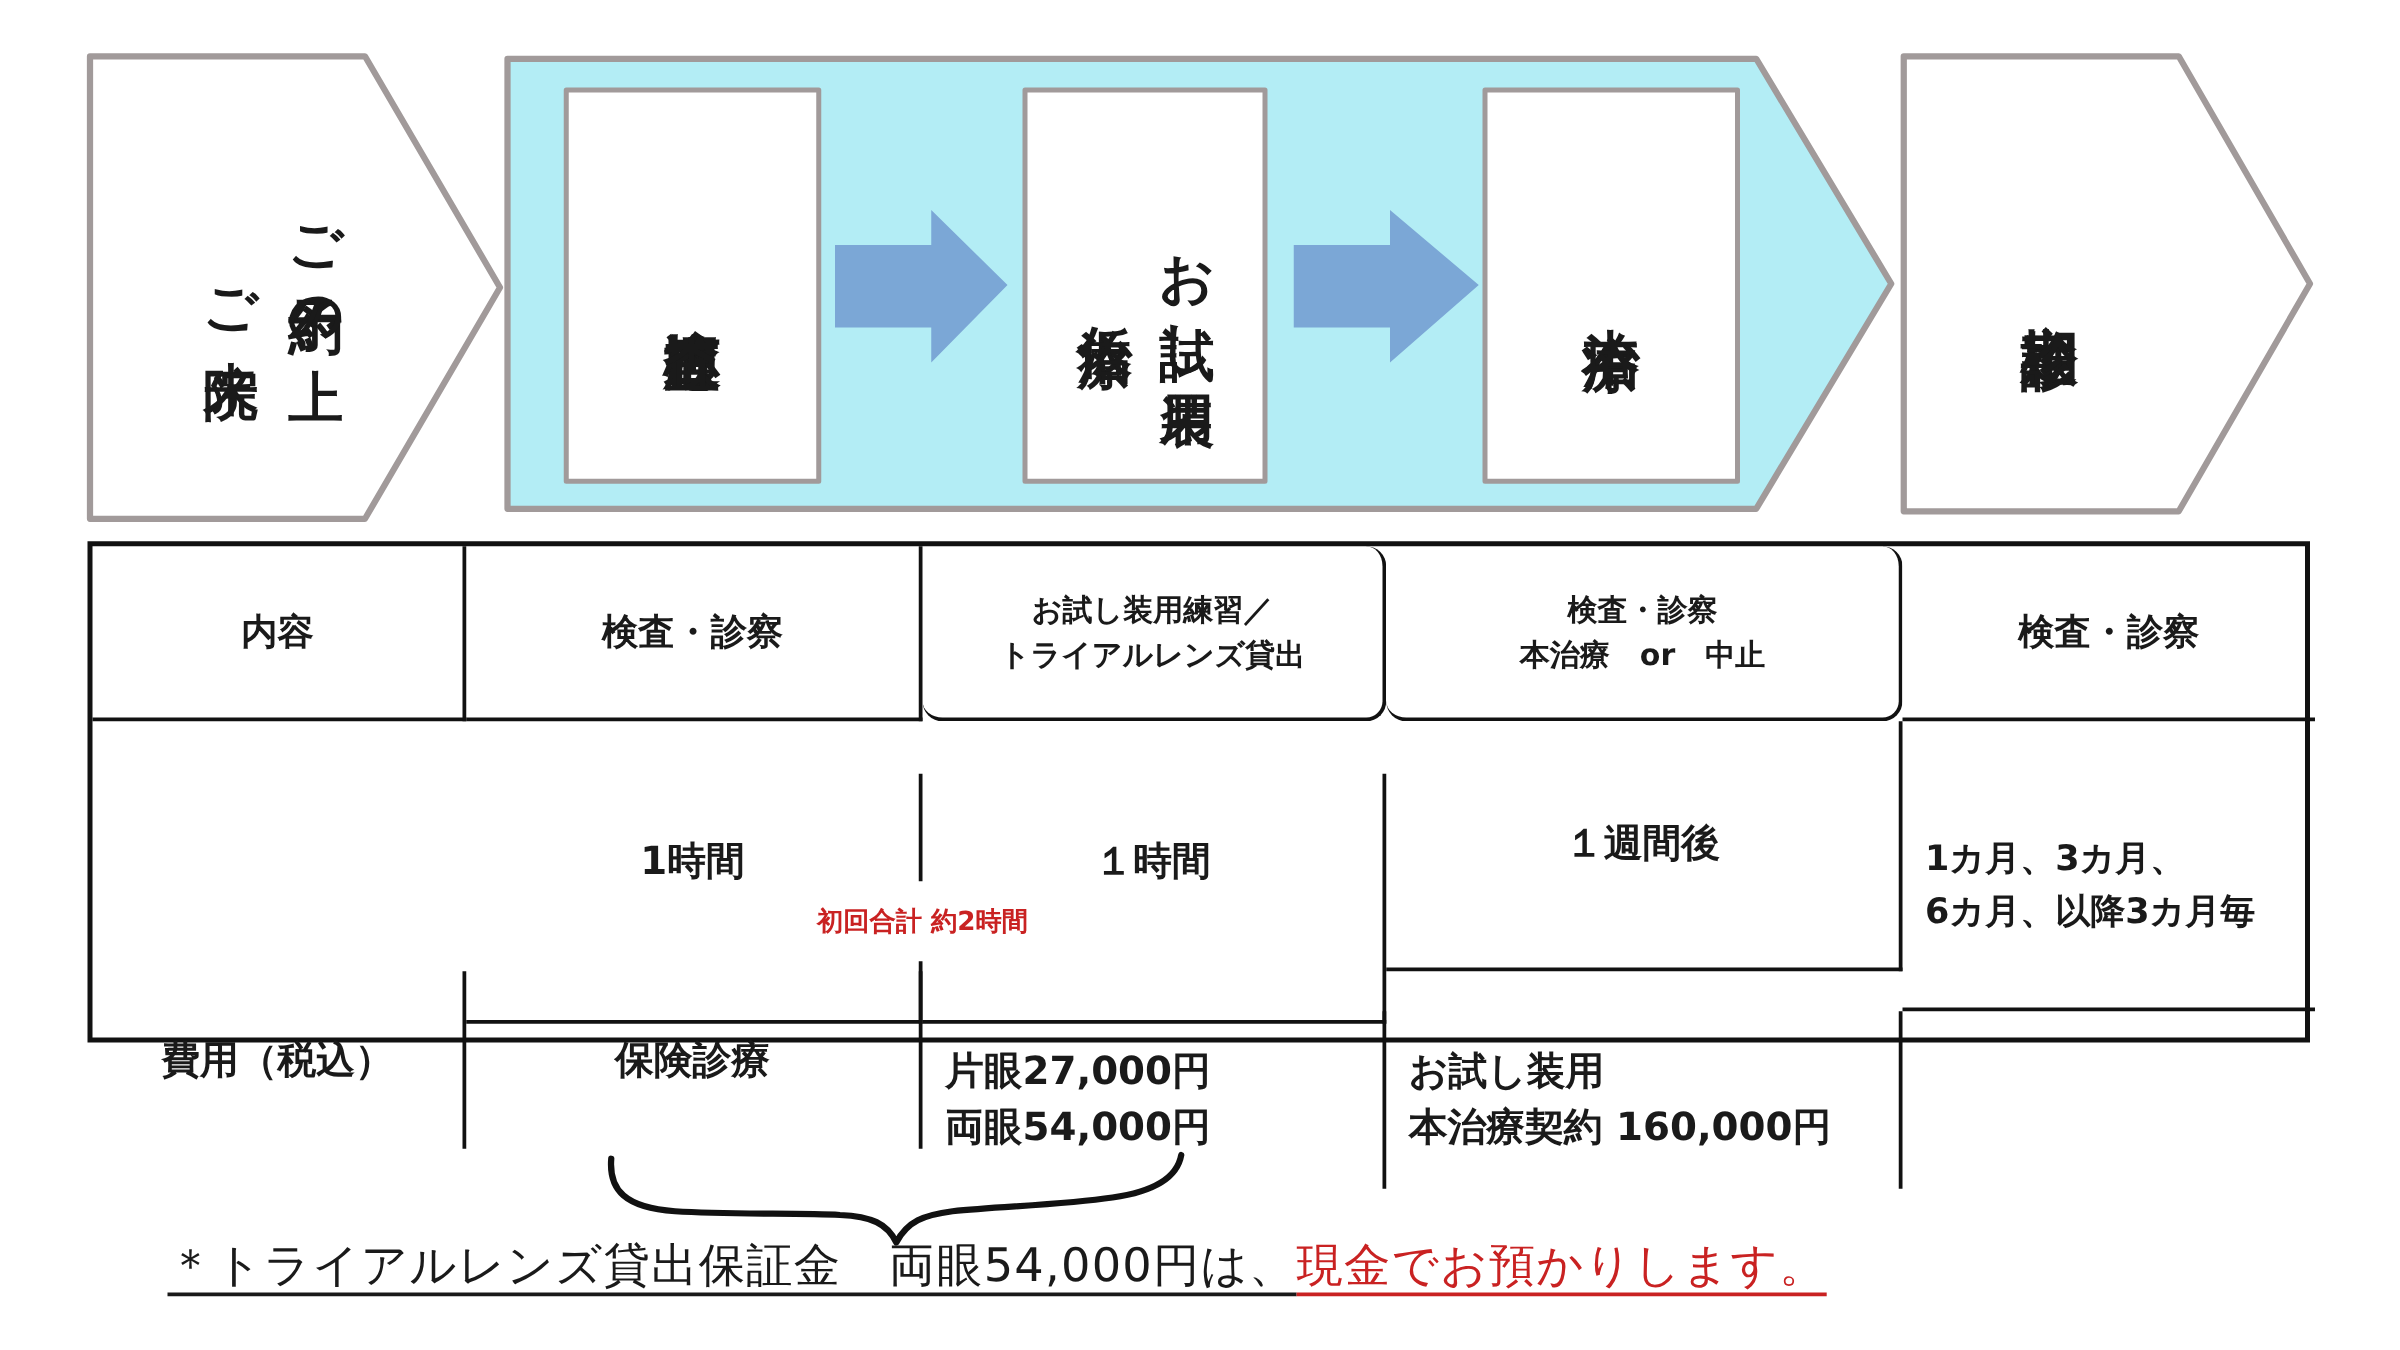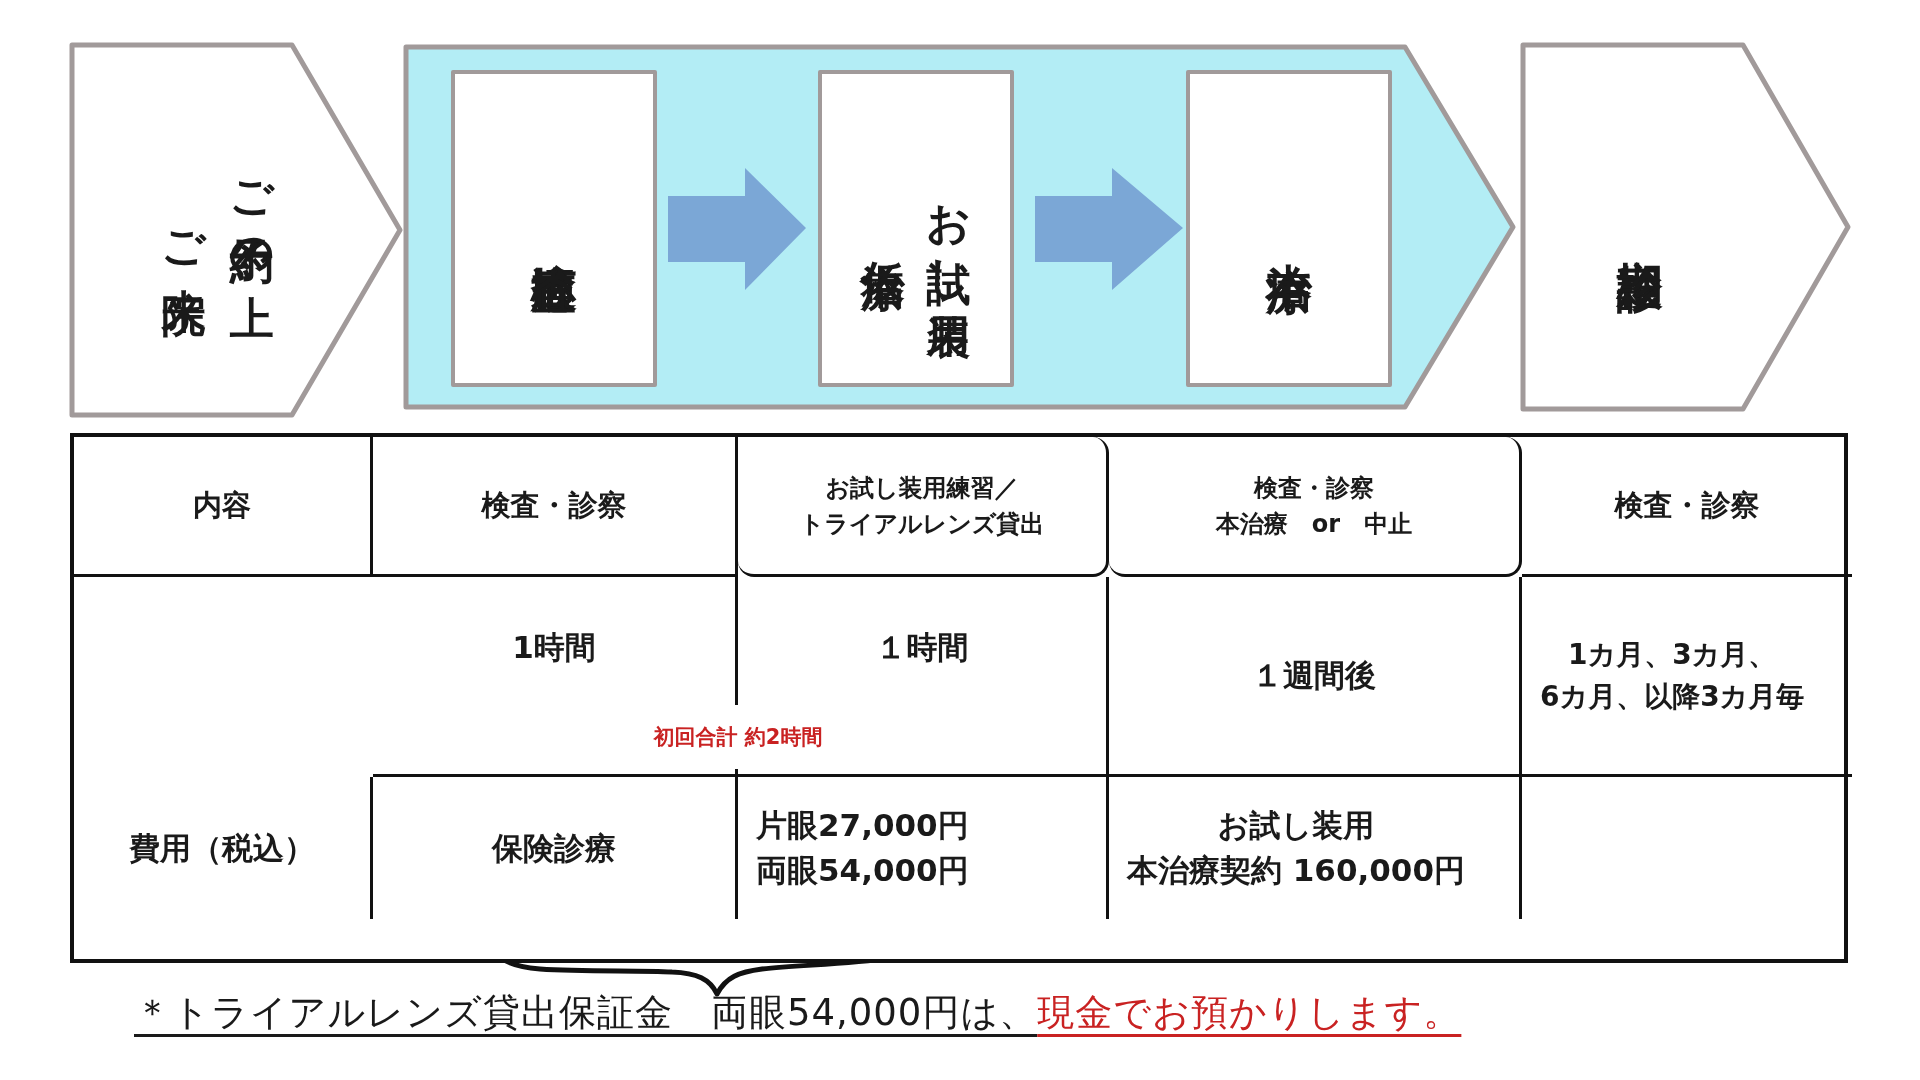--- a/index.html
+++ b/index.html
@@ -35,51 +35,51 @@
     color:var(--text-black);
   }
   .pre-step-text{left:68px;top:45px;width:300px;height:370px;font-size:44px;}
   .box1-text{left:453px;top:72px;width:202px;height:313px;font-size:46px;}
   .box2-text{left:820px;top:72px;width:192px;height:313px;font-size:44px;line-height:1.5;}
   .box3-text{left:1188px;top:72px;width:202px;height:313px;font-size:46px;}
   .post-step-text{left:1520px;top:45px;width:240px;height:364px;font-size:46px;}
 
   
   .treatment-table{
-    position:absolute;left:70px;top:433px;width:1778px;height:530px;
+    position:absolute;left:70px;top:433px;width:1778px;height:401px;
     border:4px solid #111;background:#fff;
   }
   .cell{
     position:absolute;
     display:flex;flex-direction:column;justify-content:center;
     font-weight:700;
     white-space:pre-line;
     line-height:1.45;
     color:var(--text-black);
   }
   .cell.center{align-items:center;text-align:center;}
-  .cell.left{align-items:flex-start;text-align:center;padding-left:18px;}
+  .cell.left{align-items:flex-start;text-align:left;padding-left:18px;margin-top:32px;}
   .b-r{border-right:3px solid #111;}
   .b-b{border-bottom:3px solid #111;}
 
   
   .c1{left:0;width:299px;}
   .c2{left:299px;width:365px;}
   .c3{left:664px;width:371px;}
   .c4{left:1035px;width:413px;}
   .c5{left:1448px;width:330px;}
   .r1{top:0;height:140px;}
   .r2{top:140px;height:200px;}
   .r3{top:340px;height:142px;}
 
   .hdr{font-size:29px;}
   .hdr-small{font-size:24px;line-height:1.5;border-radius:16px;}
   .body-txt{font-size:31px;}
   .small-txt{font-size:28px;line-height:1.5;}
-  .lift{padding-bottom:56px;}
+  .lift{padding-bottom:56px;margin-top:42px;}
 
   .first-visit-note{
     position:absolute;left:429px;top:268px;width:470px;height:64px;
     background:#ffffff;
     display:flex;align-items:center;justify-content:center;
     color:var(--accent-red);
     font-size:21px;font-weight:700;
     white-space:pre;
   }
 

